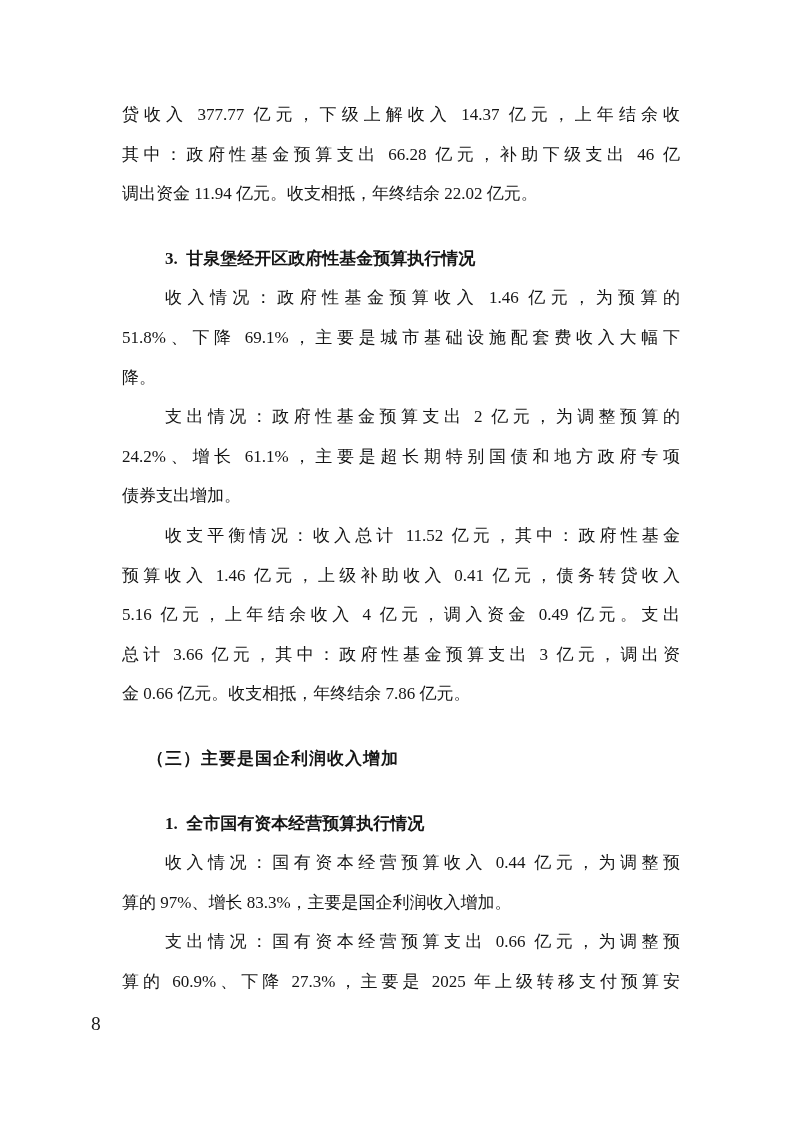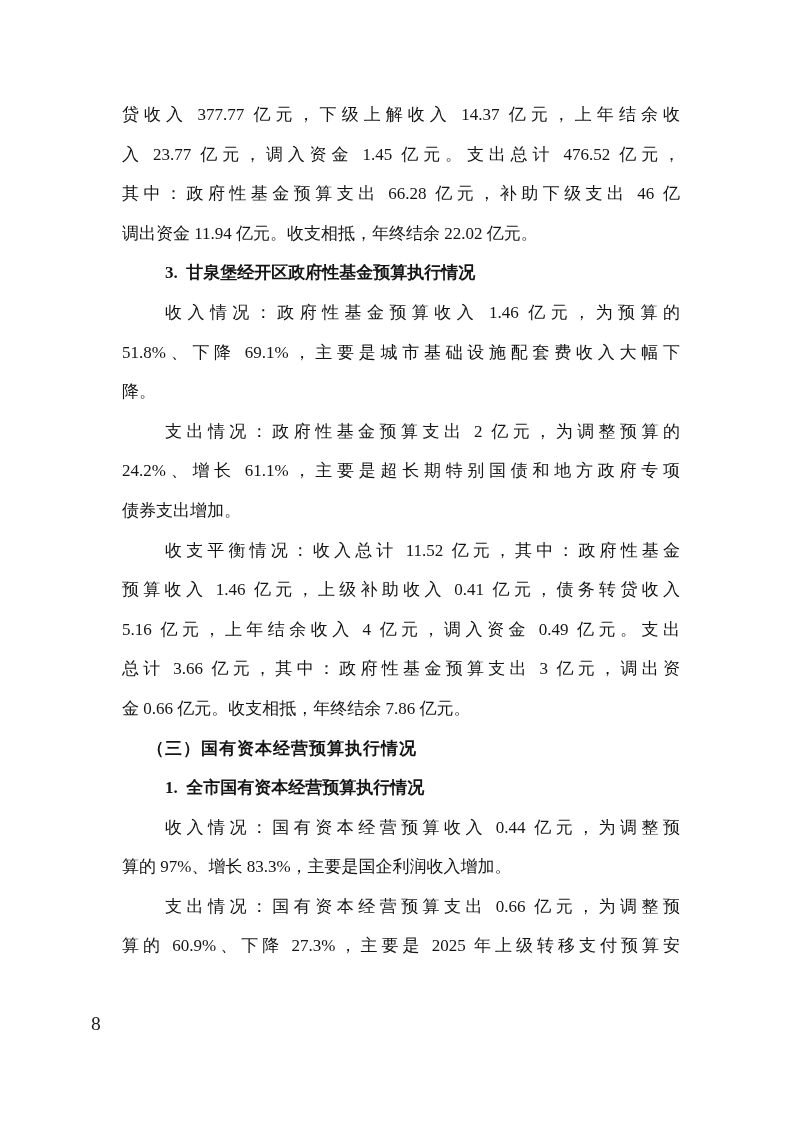--- a/index.html
+++ b/index.html
@@ -39,56 +39,56 @@
   }
   .ind {
     text-indent: 43px;
   }
   .hd {
     font-weight: bold;
     text-align: left;
     text-align-last: left;
     white-space: pre-wrap;
     text-indent: 43px;
+    margin-top: 25px;
   }
   .hd.kai {
     text-indent: 25px;
     letter-spacing: 1px;
   }
   .pagenum {
     position: absolute;
     left: 91px;
     top: 1013px;
     font-size: 19.5px;
     color: #1a1a1a;
   }
 </style>
 </head>
 <body>
 
 <div class="page">
 
   <main class="content">
     <div class="ln">贷收入 377.77 亿元，下级上解收入 14.37 亿元，上年结余收</div>
-    <div class="ln">入 23.77 亿元，调入资金 1.45 亿元。支出总计 476.52 亿元，</div>
     <div class="ln">其中：政府性基金预算支出 66.28 亿元，补助下级支出 46 亿</div>
     <div class="ln last">调出资金 11.94 亿元。收支相抵，年终结余 22.02 亿元。</div>
     <div class="hd">3.  甘泉堡经开区政府性基金预算执行情况</div>
     <div class="ln ind">收入情况：政府性基金预算收入 1.46 亿元，为预算的</div>
     <div class="ln">51.8%、下降 69.1%，主要是城市基础设施配套费收入大幅下</div>
     <div class="ln last">降。</div>
     <div class="ln ind">支出情况：政府性基金预算支出 2 亿元，为调整预算的</div>
     <div class="ln">24.2%、增长 61.1%，主要是超长期特别国债和地方政府专项</div>
     <div class="ln last">债券支出增加。</div>
     <div class="ln ind">收支平衡情况：收入总计 11.52 亿元，其中：政府性基金</div>
     <div class="ln">预算收入 1.46 亿元，上级补助收入 0.41 亿元，债务转贷收入</div>
     <div class="ln">5.16 亿元，上年结余收入 4 亿元，调入资金 0.49 亿元。支出</div>
     <div class="ln">总计 3.66 亿元，其中：政府性基金预算支出 3 亿元，调出资</div>
     <div class="ln last">金 0.66 亿元。收支相抵，年终结余 7.86 亿元。</div>
-    <div class="hd kai">（三）国有资本经营预算执行情况</div>
+    <div class="hd kai">（三）主要是国企利润收入增加</div>
     <div class="hd">1.  全市国有资本经营预算执行情况</div>
     <div class="ln ind">收入情况：国有资本经营预算收入 0.44 亿元，为调整预</div>
     <div class="ln last">算的 97%、增长 83.3%，主要是国企利润收入增加。</div>
     <div class="ln ind">支出情况：国有资本经营预算支出 0.66 亿元，为调整预</div>
     <div class="ln">算的 60.9%、下降 27.3%，主要是 2025 年上级转移支付预算安</div>
   </main>
 
   <div class="pagenum">8</div>
 
 </div>

